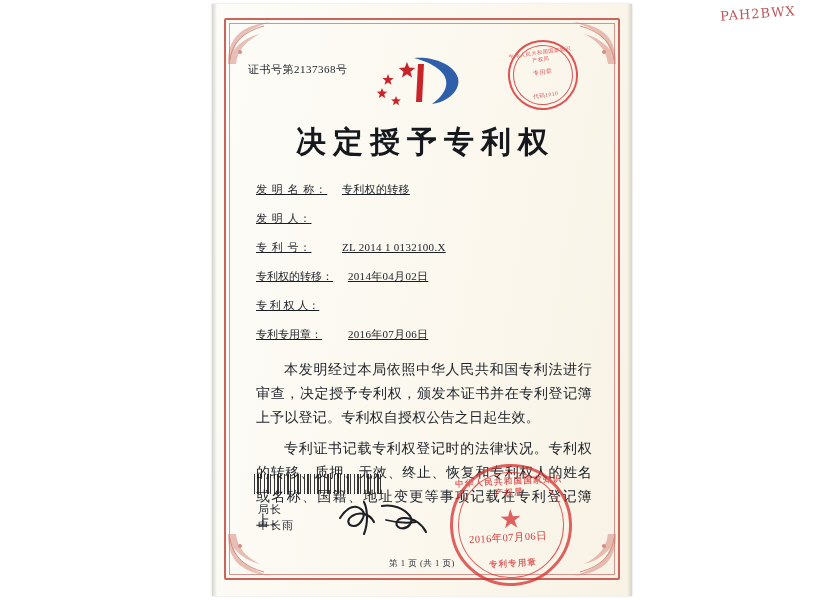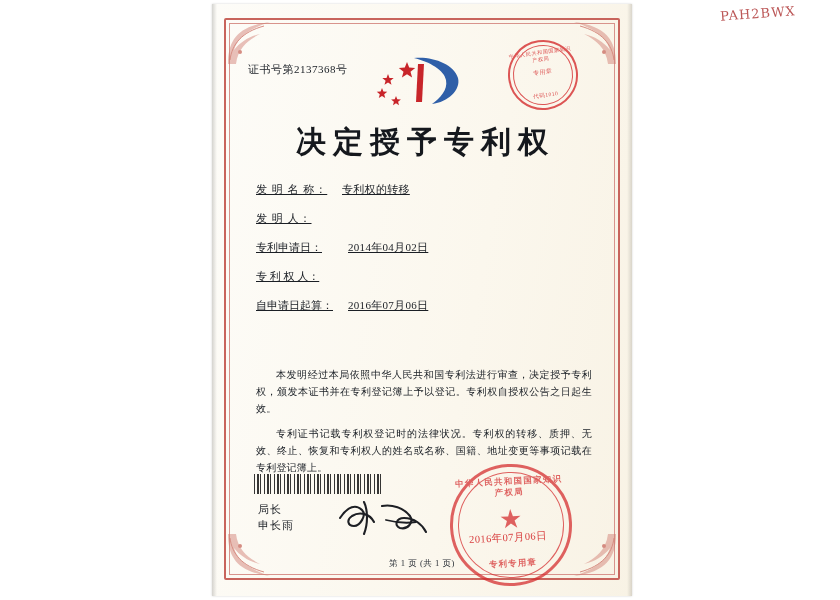--- a/index.html
+++ b/index.html
@@ -141,25 +141,24 @@
   .field-value {
     letter-spacing: 0.3px;
   }
 
   
   .body-text {
     position: absolute;
     left: 44px;
     right: 40px;
     top: 354px;
-    font-size: 10px;
+    font-size: 14px;
     line-height: 1.72;
     color: #20252b;
     text-align: justify;
-    margin-top: 8px;
   }
   .body-text p {
     margin: 0 0 7px 0;
     text-indent: 2em;
     letter-spacing: 0.2px;
   }
 
   
   .barcode {
     position: absolute;
@@ -379,28 +378,32 @@
 
     <div class="fields">
       <div class="field-row">
         <span class="field-label">发 明 名 称：</span>
         <span class="field-value">专利权的转移</span>
       </div>
       <div class="field-row">
         <span class="field-label">发  明  人：</span>
       </div>
       <div class="field-row">
-        <span class="field-label wide">专利申请日：</span>
+        <span class="field-label">专  利  号：</span>
+        <span class="field-value">ZL 2014 1 0132100.X</span>
+      </div>
+      <div class="field-row">
+        <span class="field-label wide">专利权的转移：</span>
         <span class="field-value">2014年04月02日</span>
       </div>
       <div class="field-row">
         <span class="field-label wide">专 利 权 人：</span>
       </div>
       <div class="field-row">
-        <span class="field-label wide">自申请日起算：</span>
+        <span class="field-label wide">专利专用章：</span>
         <span class="field-value">2016年07月06日</span>
       </div>
     </div>
 
     <div class="body-text">
       <p>本发明经过本局依照中华人民共和国专利法进行审查，决定授予专利权，颁发本证书并在专利登记簿上予以登记。专利权自授权公告之日起生效。</p>
       <p>专利证书记载专利权登记时的法律状况。专利权的转移、质押、无效、终止、恢复和专利权人的姓名或名称、国籍、地址变更等事项记载在专利登记簿上。</p>
     </div>
 
     <div class="barcode"></div>

